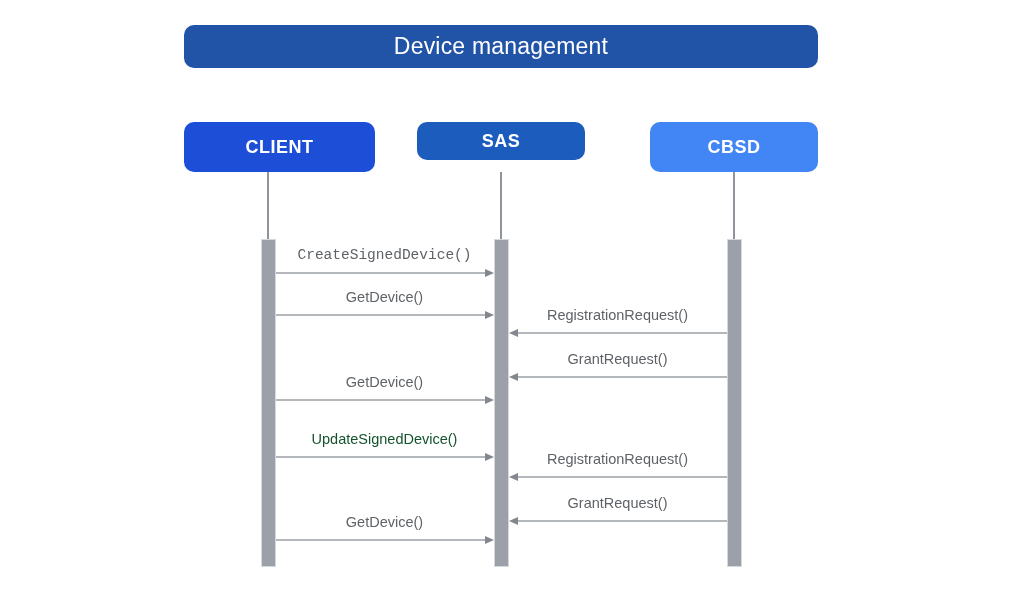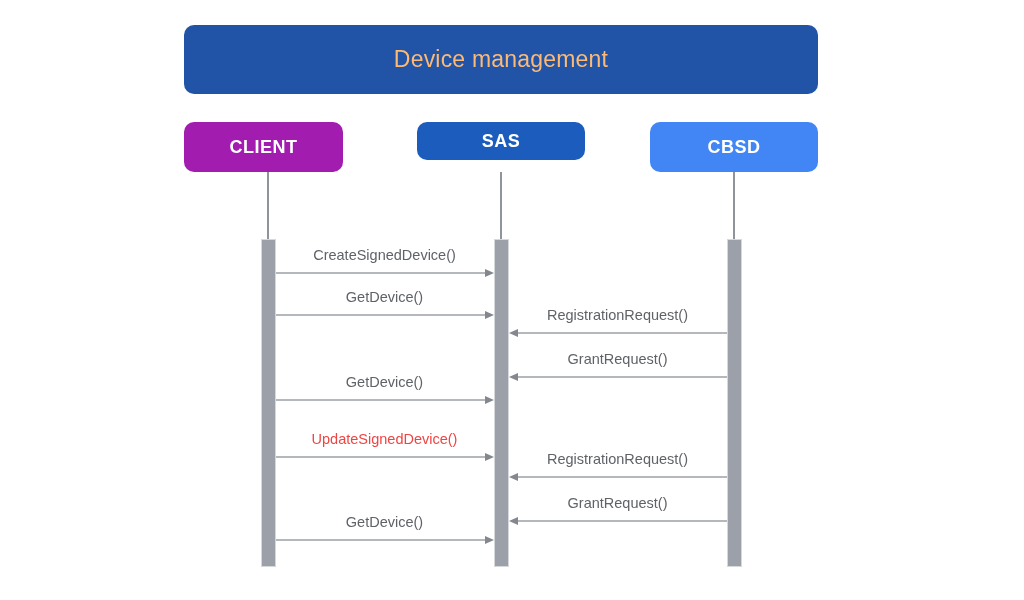--- a/index.html
+++ b/index.html
@@ -52,41 +52,41 @@
     position:absolute;
     width:0;height:0;
     border-top:4.5px solid transparent;
     border-bottom:4.5px solid transparent;
   }
 </style>
 </head>
 <body>
 
 <div class="canvas">
-  <div class="title-bar" id="title-bar" style="left: 184px; top: 25px; width: 634px; height: 69px; background: rgb(33, 84, 166); color: #fdba74;">
+  <div class="title-bar" id="title-bar" style="left: 184px; top: 25px; width: 634px; height: 43px; background: rgb(33, 84, 166); color: #ffffff;">
     <span>Device management</span>
   </div>
   <div id="diagram-layer">
-      <div class="actor-box" style="left: 184px; top: 122px; width: 159px; height: 50px; background: #a21caf;">
+      <div class="actor-box" style="left: 184px; top: 122px; width: 191px; height: 50px; background: #1d4ed8;">
         <span>CLIENT</span>
       </div>
       <div class="lifeline" style="left: 267.25px; top: 172px; height: 67px; background: rgb(143, 148, 154);"></div>
       <div class="activation-bar" style="left: 260.5px; top: 239px; width: 15px; height: 328px; background: rgb(155, 160, 169);"></div>
       <div class="actor-box" style="left: 417px; top: 122px; width: 168px; height: 38px; background: rgb(27, 92, 189);">
         <span>SAS</span>
       </div>
       <div class="lifeline" style="left: 500.25px; top: 172px; height: 67px; background: rgb(143, 148, 154);"></div>
       <div class="activation-bar" style="left: 493.5px; top: 239px; width: 15px; height: 328px; background: rgb(155, 160, 169);"></div>
       <div class="actor-box" style="left: 650px; top: 122px; width: 168px; height: 50px; background: rgb(66, 133, 244);">
         <span>CBSD</span>
       </div>
       <div class="lifeline" style="left: 733.25px; top: 172px; height: 67px; background: rgb(143, 148, 154);"></div>
       <div class="activation-bar" style="left: 726.5px; top: 239px; width: 15px; height: 328px; background: rgb(155, 160, 169);"></div>
       <div class="message">
-        <div class="msg-label" style="left: 275.5px; width: 218px; top: 247px; color: rgb(95, 99, 104);">CreateSignedDevice()</div>
+        <div class="msg-label" style="left: 275.5px; width: 218px; top: 247px; color: rgb(95, 99, 104); font-family: Liberation Mono, monospace;">CreateSignedDevice()</div>
         <div class="msg-line" style="left: 275.5px; width: 210px; top: 272.2px; background: rgb(180, 183, 188);"></div>
         <div class="arrow-head" style="top: 268.5px; left: 484.5px; border-left: 9px solid rgb(132, 136, 142);"></div>
       </div>
       <div class="message">
         <div class="msg-label" style="left: 275.5px; width: 218px; top: 289px; color: rgb(95, 99, 104);">GetDevice()</div>
         <div class="msg-line" style="left: 275.5px; width: 210px; top: 314.2px; background: rgb(180, 183, 188);"></div>
         <div class="arrow-head" style="top: 310.5px; left: 484.5px; border-left: 9px solid rgb(132, 136, 142);"></div>
       </div>
       <div class="message">
         <div class="msg-label" style="left: 508.5px; width: 218px; top: 307px; color: rgb(95, 99, 104);">RegistrationRequest()</div>
@@ -97,21 +97,21 @@
         <div class="msg-label" style="left: 508.5px; width: 218px; top: 351px; color: rgb(95, 99, 104);">GrantRequest()</div>
         <div class="msg-line" style="left: 516.5px; width: 210px; top: 376.2px; background: rgb(180, 183, 188);"></div>
         <div class="arrow-head" style="top: 372.5px; left: 508.5px; border-right: 9px solid rgb(132, 136, 142);"></div>
       </div>
       <div class="message">
         <div class="msg-label" style="left: 275.5px; width: 218px; top: 374px; color: rgb(95, 99, 104);">GetDevice()</div>
         <div class="msg-line" style="left: 275.5px; width: 210px; top: 399.2px; background: rgb(180, 183, 188);"></div>
         <div class="arrow-head" style="top: 395.5px; left: 484.5px; border-left: 9px solid rgb(132, 136, 142);"></div>
       </div>
       <div class="message">
-        <div class="msg-label" style="left: 275.5px; width: 218px; top: 431px; color: #ef4444;">UpdateSignedDevice()</div>
+        <div class="msg-label" style="left: 275.5px; width: 218px; top: 431px; color: #14532d;">UpdateSignedDevice()</div>
         <div class="msg-line" style="left: 275.5px; width: 210px; top: 456.2px; background: rgb(180, 183, 188);"></div>
         <div class="arrow-head" style="top: 452.5px; left: 484.5px; border-left: 9px solid rgb(132, 136, 142);"></div>
       </div>
       <div class="message">
         <div class="msg-label" style="left: 508.5px; width: 218px; top: 451px; color: rgb(95, 99, 104);">RegistrationRequest()</div>
         <div class="msg-line" style="left: 516.5px; width: 210px; top: 476.2px; background: rgb(180, 183, 188);"></div>
         <div class="arrow-head" style="top: 472.5px; left: 508.5px; border-right: 9px solid rgb(132, 136, 142);"></div>
       </div>
       <div class="message">
         <div class="msg-label" style="left: 508.5px; width: 218px; top: 495px; color: rgb(95, 99, 104);">GrantRequest()</div>

